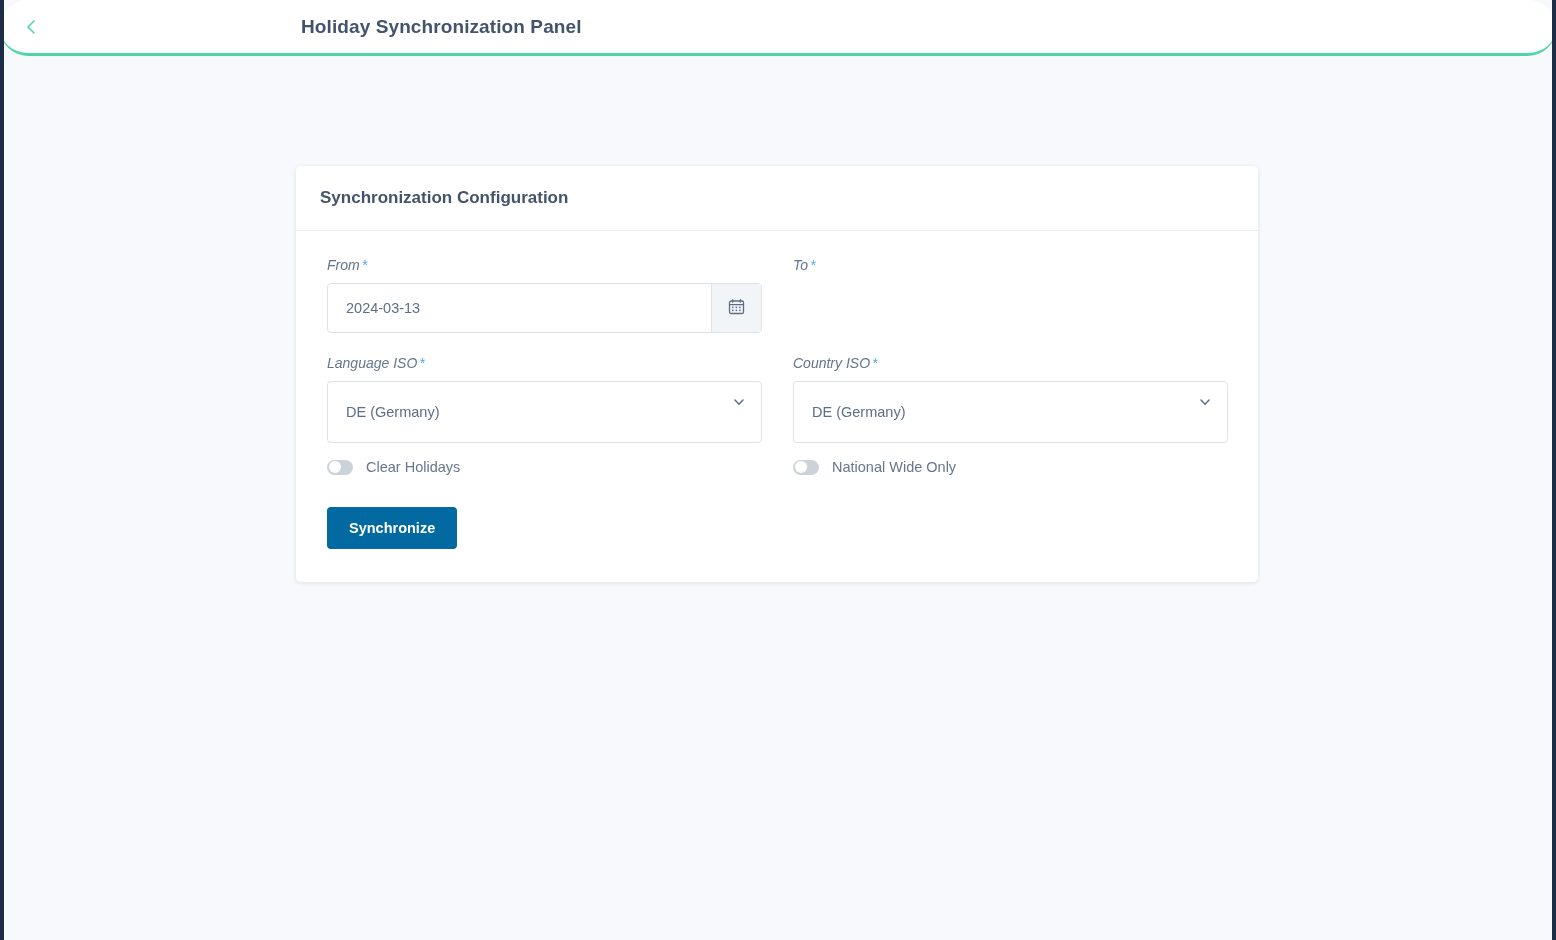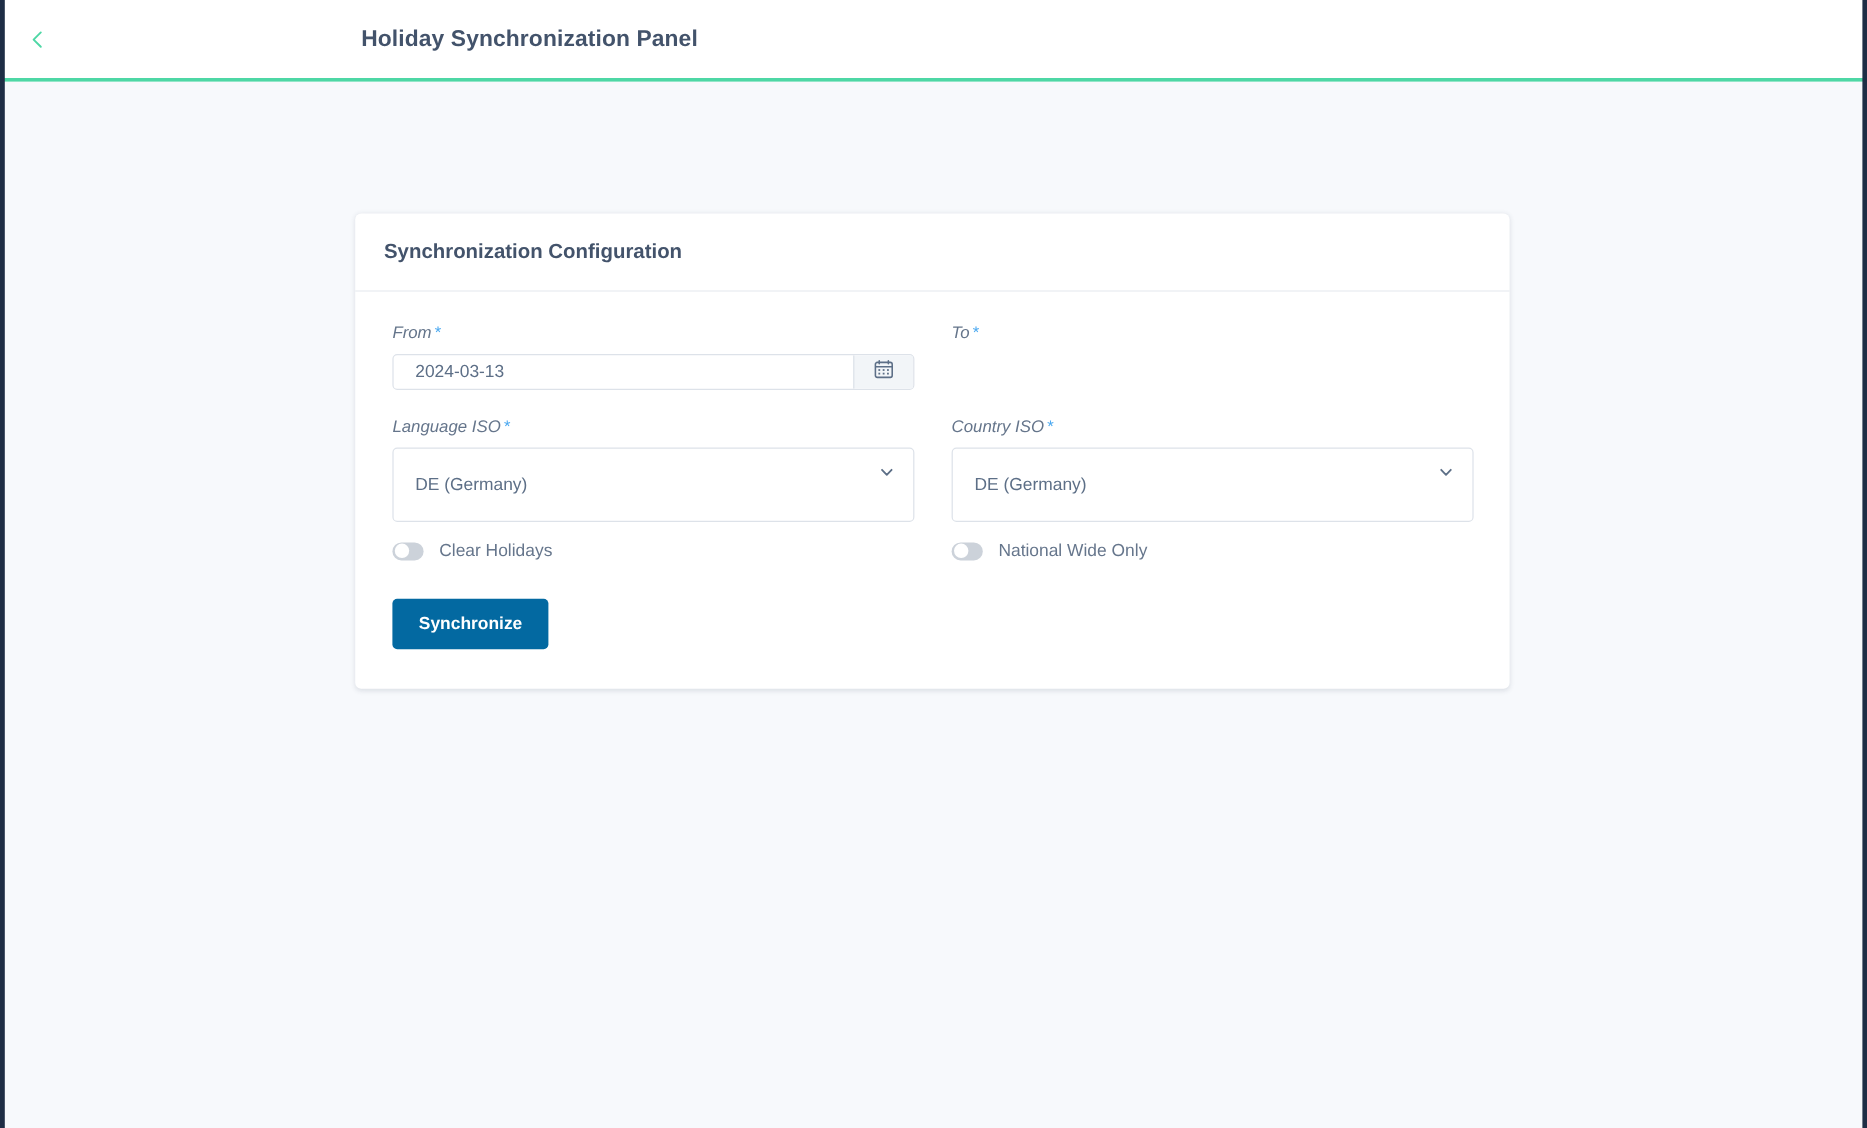--- a/index.html
+++ b/index.html
@@ -24,25 +24,26 @@
     width: 4px;
     background: #1e2d45;
     z-index: 50;
   }
   .edge-strip.left  { left: 0; }
   .edge-strip.right { right: 0; }
 
   
   .topbar {
     position: relative;
-    height: 68px;
+    height: 56px;
     background: #ffffff;
     border-bottom: 3px solid #4ed7a5;
     display: flex;
     align-items: center;
+    border-radius: 29px;
   }
   .back-btn {
     width: 54px;
     height: 54px;
     margin-left: 4px;
     display: flex;
     align-items: center;
     justify-content: center;
     cursor: pointer;
     background: transparent;
@@ -109,21 +110,21 @@
   }
   .req {
     color: #4aa8f0;
     font-size: 14px;
     margin-left: 2px;
   }
 
   
   .input-group {
     display: flex;
-    height: 30px;
+    height: 50px;
     border: 1px solid #dde2e9;
     border-radius: 4px;
     overflow: hidden;
     background: #fff;
     gap: 36px;
   }
   .input-group input {
     flex: 1;
     border: none;
     outline: none;

